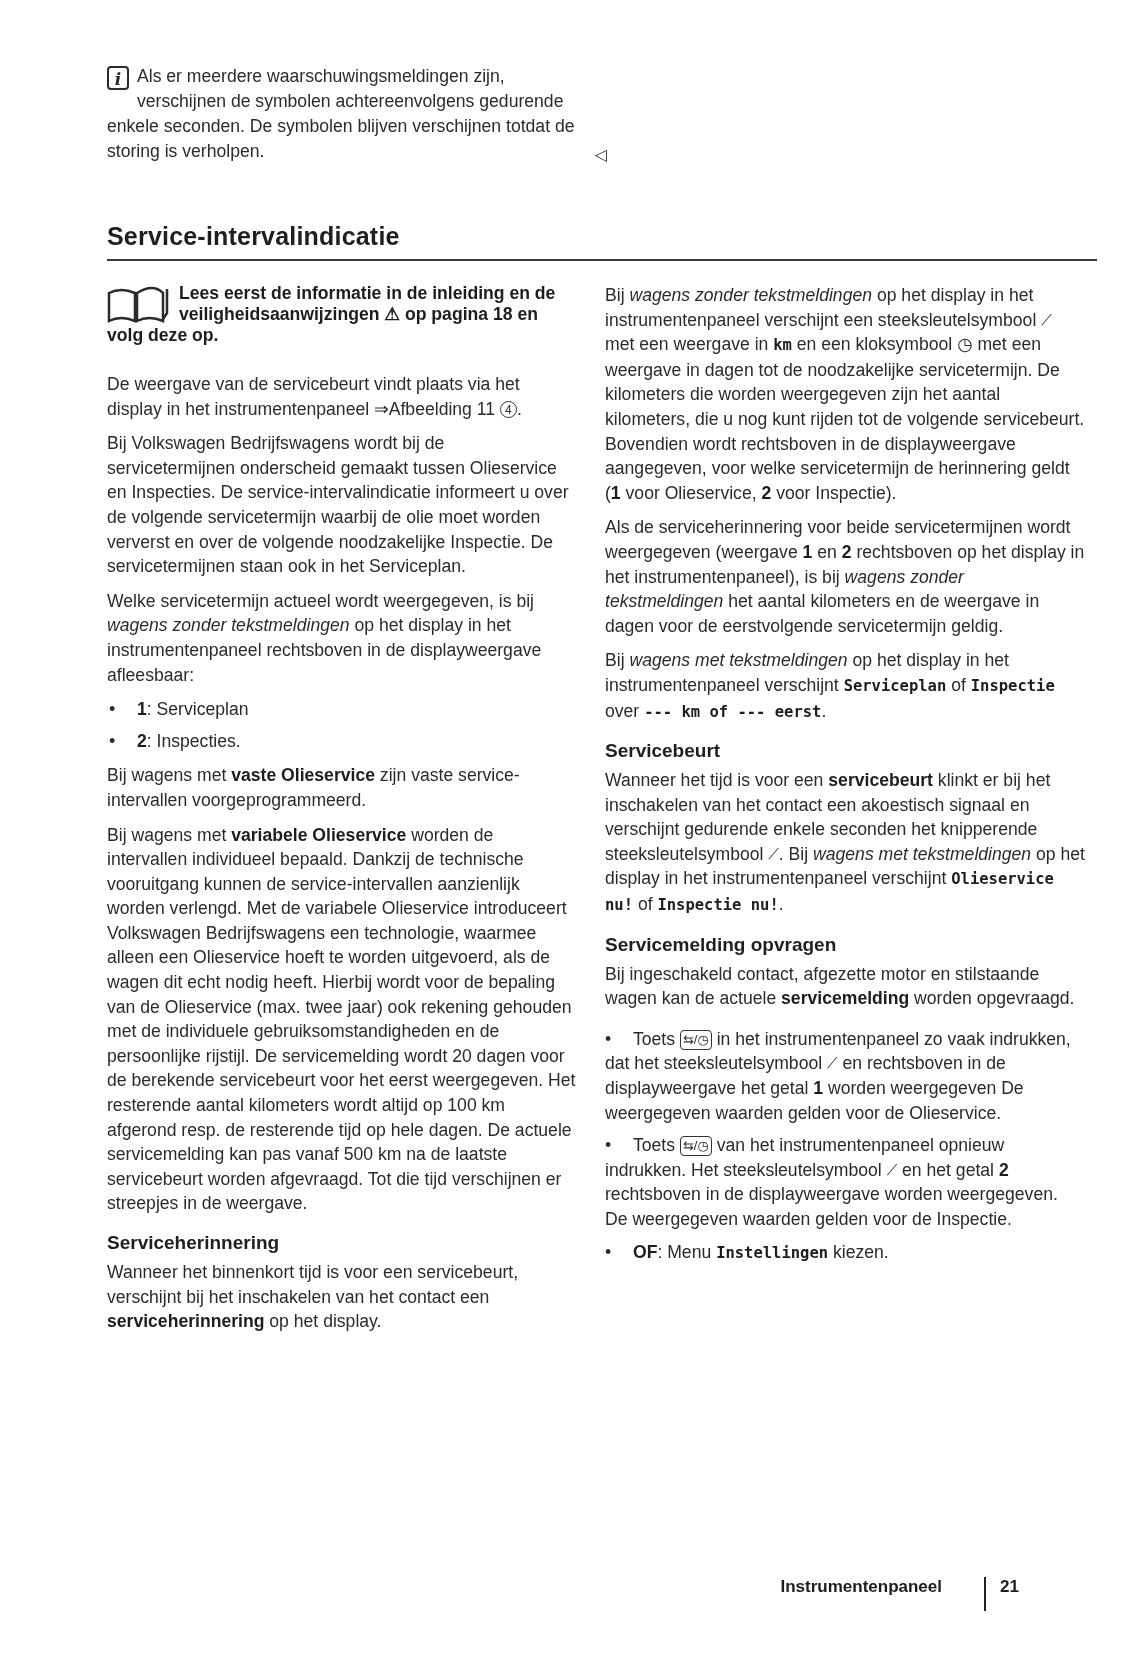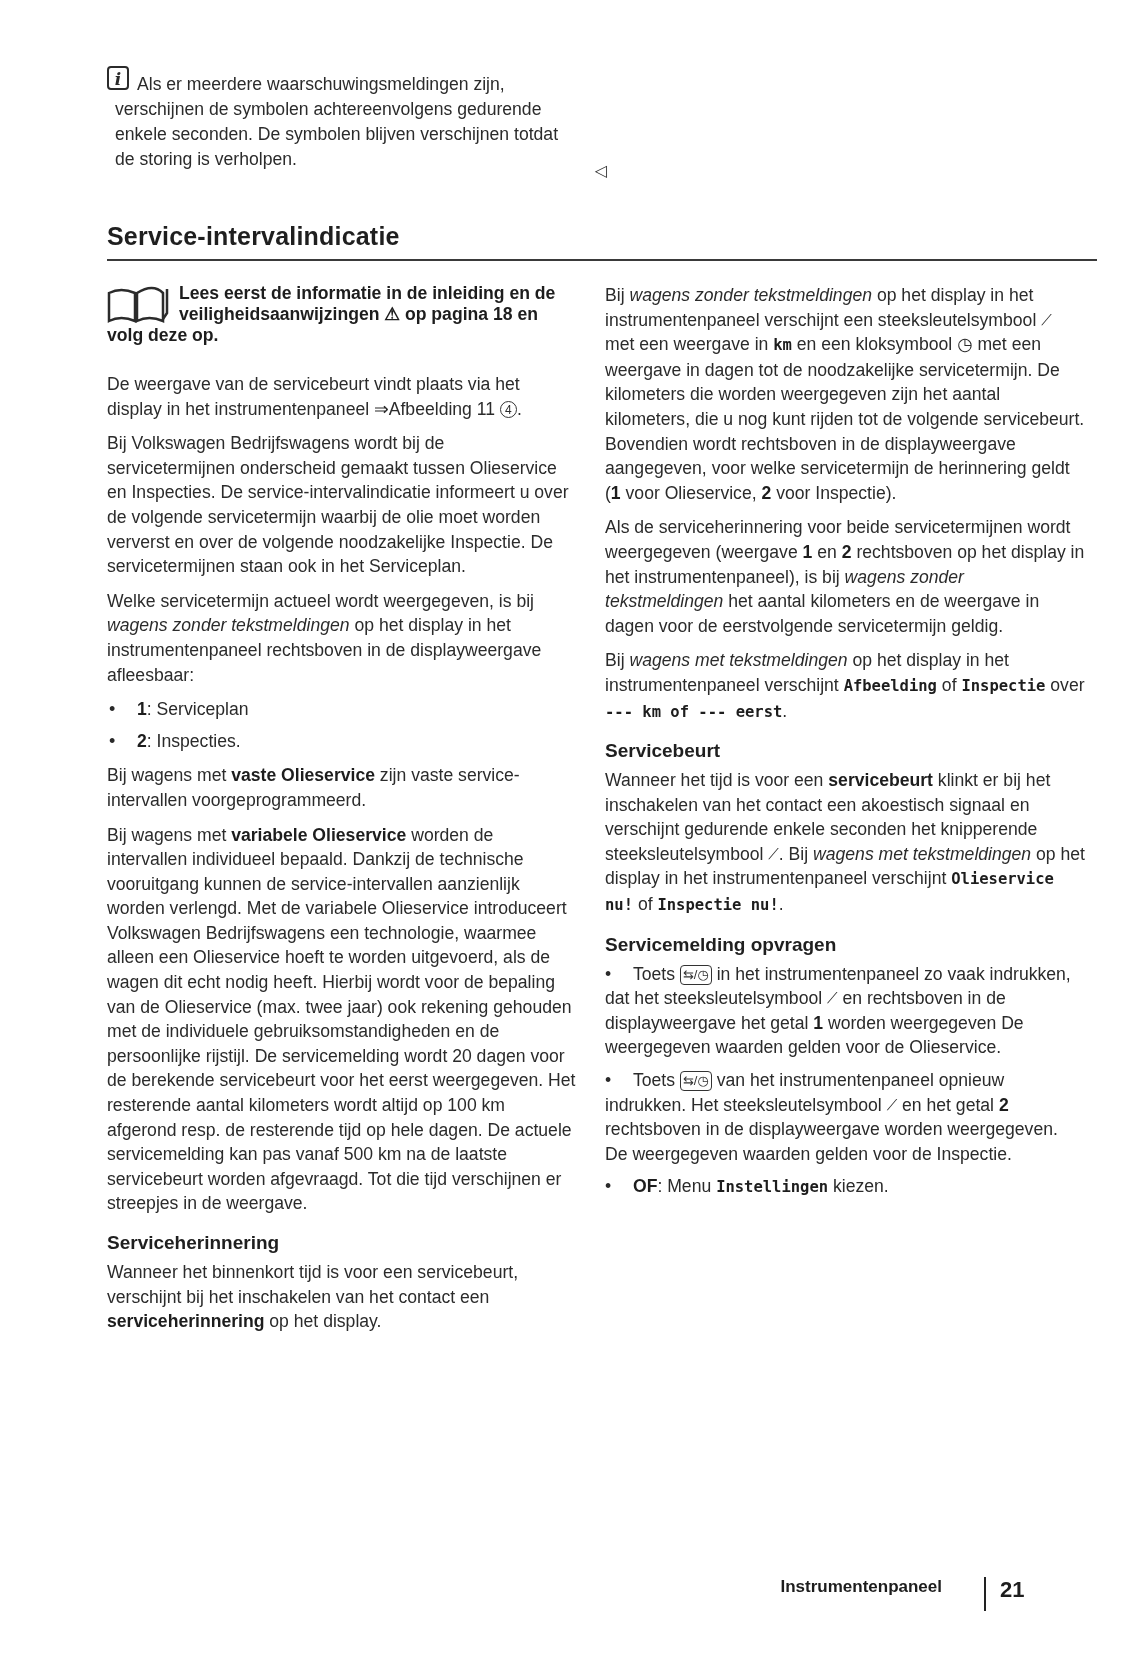--- a/index.html
+++ b/index.html
@@ -7,21 +7,21 @@
     width: 1126px; height: 1654px; position: relative; overflow: hidden;
     font-family: "Liberation Sans", sans-serif; color: #2a2a2a;
   }
   .p { font-size: 17.6px; line-height: 24.6px; margin: 0 0 10px 0; color: #2b2b2b; }
   .b { font-weight: bold; color: #1d1d1d; }
   .i { font-style: italic; text-align: center; }
   .m { font-family: "DejaVu Sans Mono", monospace; font-weight: bold; font-size: 15.5px; color: #1d1d1d; }
   .sub { font-size: 19px; font-weight: bold; margin: 14px 0 4px 0; color: #1f1f1f; line-height: 26px; }
 
   #note { position: absolute; left: 107px; top: 64px; width: 480px; }
-  #note .p { margin: 8px; line-height: 25px; }
+  #note .p { margin: 0; line-height: 25px; }
   .info-icon {
     float: left; width: 22px; height: 24px; border: 2px solid #2b2b2b; border-radius: 4px;
     margin: 2px 8px 0 0; position: relative; box-sizing: border-box;
   }
   .info-icon span {
     position: absolute; left: 0; right: 0; top: 1px; text-align: center;
     font-family: "DejaVu Serif", serif; font-weight: bold; font-style: italic; font-size: 17px; line-height: 20px;
   }
   .end-mark { position: absolute; right: -20px; bottom: 0; font-size: 16px; color: #333; }
 
@@ -46,21 +46,21 @@
     font-size: 13px; line-height: 18px; height: 18px; vertical-align: 1px; color: #333;
   }
   .wrench { font-size: 15px; vertical-align: 1px; }
   .circ { display: inline-block; width: 17px; height: 17px; border: 1.4px solid #333; border-radius: 50%;
           text-align: center; font-size: 12px; line-height: 17px; vertical-align: 1px; box-sizing: border-box; }
   .cont-mark { position: absolute; right: -8px; font-size: 18px; font-weight: bold; }
 
   #footer { position: absolute; top: 1577px; left: 760px; width: 340px; height: 40px; }
   #footer .sec { position: absolute; right: 158px; top: 0; font-size: 17px; font-weight: bold; color: #1d1d1d; }
   #footer .bar { position: absolute; left: 224px; top: 0; width: 2px; height: 34px; background: #222; }
-  #footer .num { position: absolute; left: 240px; top: 0; font-size: 22px; font-weight: bold; color: #1d1d1d; }
+  #footer .num { position: absolute; left: 240px; top: 0; font-size: 17px; font-weight: bold; color: #1d1d1d; }
 </style>
 </head>
 <body>
 
 <div id="note">
   <div class="info-icon">
       <span>i</span>
     </div>
   <p class="p">Als er meerdere waarschuwingsmeldingen zijn, verschijnen de symbolen achtereenvolgens gedurende enkele seconden. De symbolen blijven verschijnen totdat de storing is verholpen.</p>
   <span class="end-mark">◁</span>
@@ -116,29 +116,32 @@
 <div id="right">
   <p class="p">
     <span>Bij </span><span class="i">wagens zonder tekstmeldingen</span><span> op het display in het instrumentenpaneel verschijnt een steeksleutelsymbool </span><span class="wrench">⟋</span><span> met een weergave in </span><span class="m">km</span><span> en een kloksymbool </span><span>◷</span><span> met een weergave in dagen tot de noodzakelijke servicetermijn. De kilometers die worden weergegeven zijn het aantal kilometers, die u nog kunt rijden tot de volgende servicebeurt. Bovendien wordt rechtsboven in de displayweergave aangegeven, voor welke servicetermijn de herinnering geldt (</span><span class="b">1</span><span> voor Olieservice, </span><span class="b">2</span><span> voor Inspectie).</span>
   </p>
 
   <p class="p">
     <span>Als de serviceherinnering voor beide servicetermijnen wordt weergegeven (weergave </span><span class="b">1</span><span> en </span><span class="b">2</span><span> rechtsboven op het display in het instrumentenpaneel), is bij </span><span class="i">wagens zonder tekstmeldingen</span><span> het aantal kilometers en de weergave in dagen voor de eerstvolgende servicetermijn geldig.</span>
   </p>
 
   <p class="p">
-    <span>Bij </span><span class="i">wagens met tekstmeldingen</span><span> op het display in het instrumentenpaneel verschijnt </span><span class="m">Afbeelding</span><span> of </span><span class="m">Inspectie</span><span> over </span><span class="m">--- km of --- eerst</span><span>.</span>
+    <span>Bij </span><span class="i">wagens met tekstmeldingen</span><span> op het display in het instrumentenpaneel verschijnt </span><span class="m">Serviceplan</span><span> of </span><span class="m">Inspectie</span><span> over </span><span class="m">--- km of --- eerst</span><span>.</span>
   </p>
 
   <div class="sub">Servicebeurt</div>
   <p class="p">
     <span>Wanneer het tijd is voor een </span><span class="b">servicebeurt</span><span> klinkt er bij het inschakelen van het contact een akoestisch signaal en verschijnt gedurende enkele seconden het knipperende steeksleutelsymbool </span><span class="wrench">⟋</span><span>. Bij </span><span class="i">wagens met tekstmeldingen</span><span> op het display in het instrumentenpaneel verschijnt </span><span class="m">Olieservice nu!</span><span> of </span><span class="m">Inspectie nu!</span><span>.</span>
   </p>
 
   <div class="sub">Servicemelding opvragen</div>
+  <p class="p" style="margin-bottom:16px;">
+    <span>Bij ingeschakeld contact, afgezette motor en stilstaande wagen kan de actuele </span><span class="b">servicemelding</span><span> worden opgevraagd.</span>
+  </p>
 
   <p class="step">
     <span class="dot">•</span><span>Toets </span><span class="key">⇆/◷</span><span> in het instrumentenpaneel zo vaak indrukken, dat het steeksleutelsymbool </span><span class="wrench">⟋</span><span> en rechtsboven in de displayweergave het getal </span><span class="b">1</span><span> worden weergegeven De weergegeven waarden gelden voor de Olieservice.</span>
   </p>
 
   <p class="step">
     <span class="dot">•</span><span>Toets </span><span class="key">⇆/◷</span><span> van het instrumentenpaneel opnieuw indrukken. Het steeksleutelsymbool </span><span class="wrench">⟋</span><span> en het getal </span><span class="b">2</span><span> rechtsboven in de displayweergave worden weergegeven. De weergegeven waarden gelden voor de Inspectie.</span>
   </p>
 
   <p class="step">

